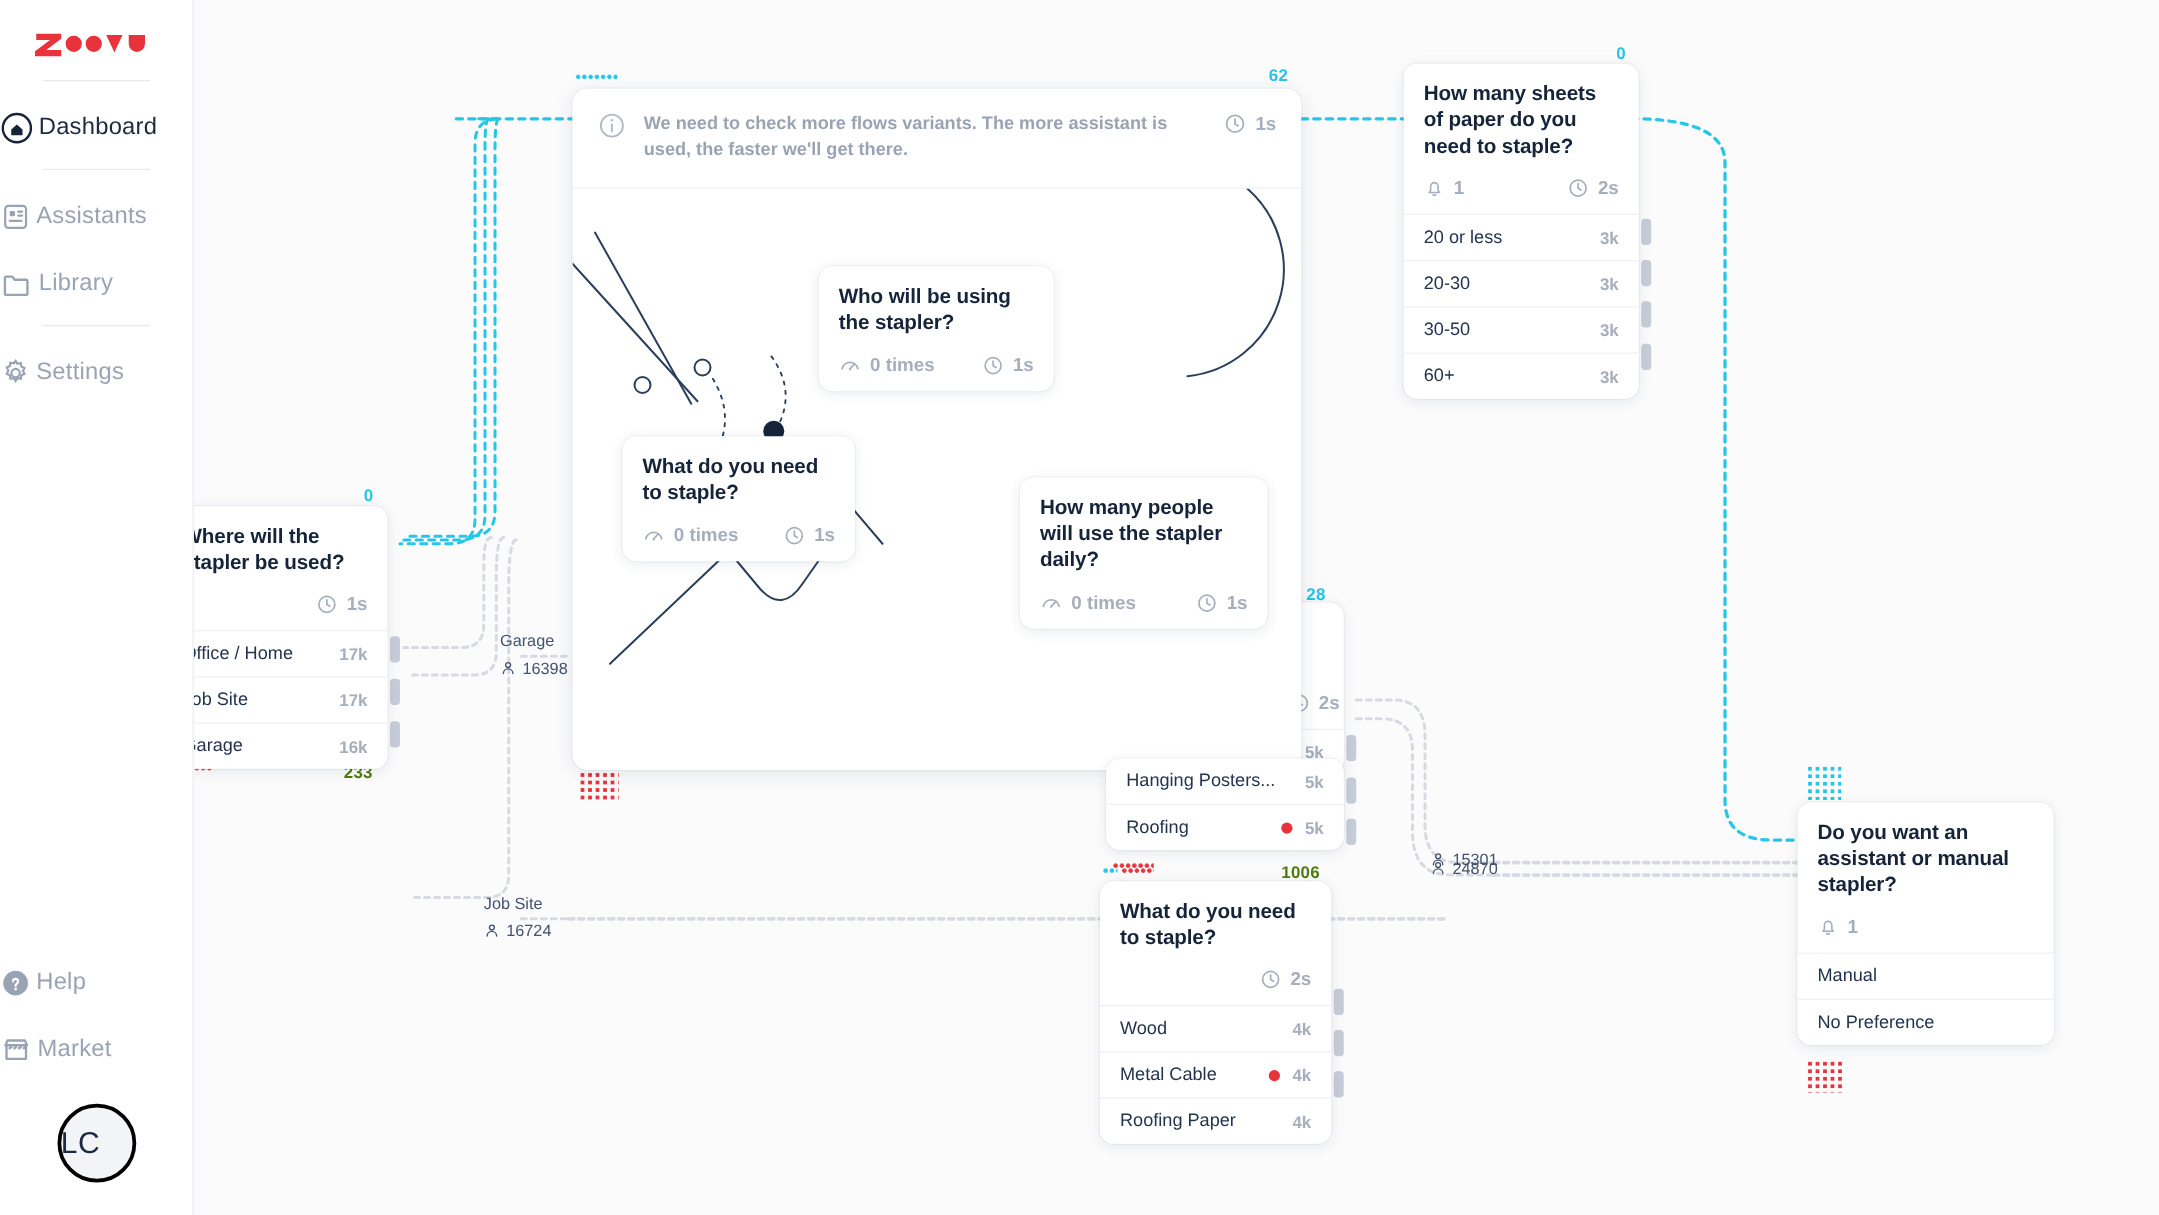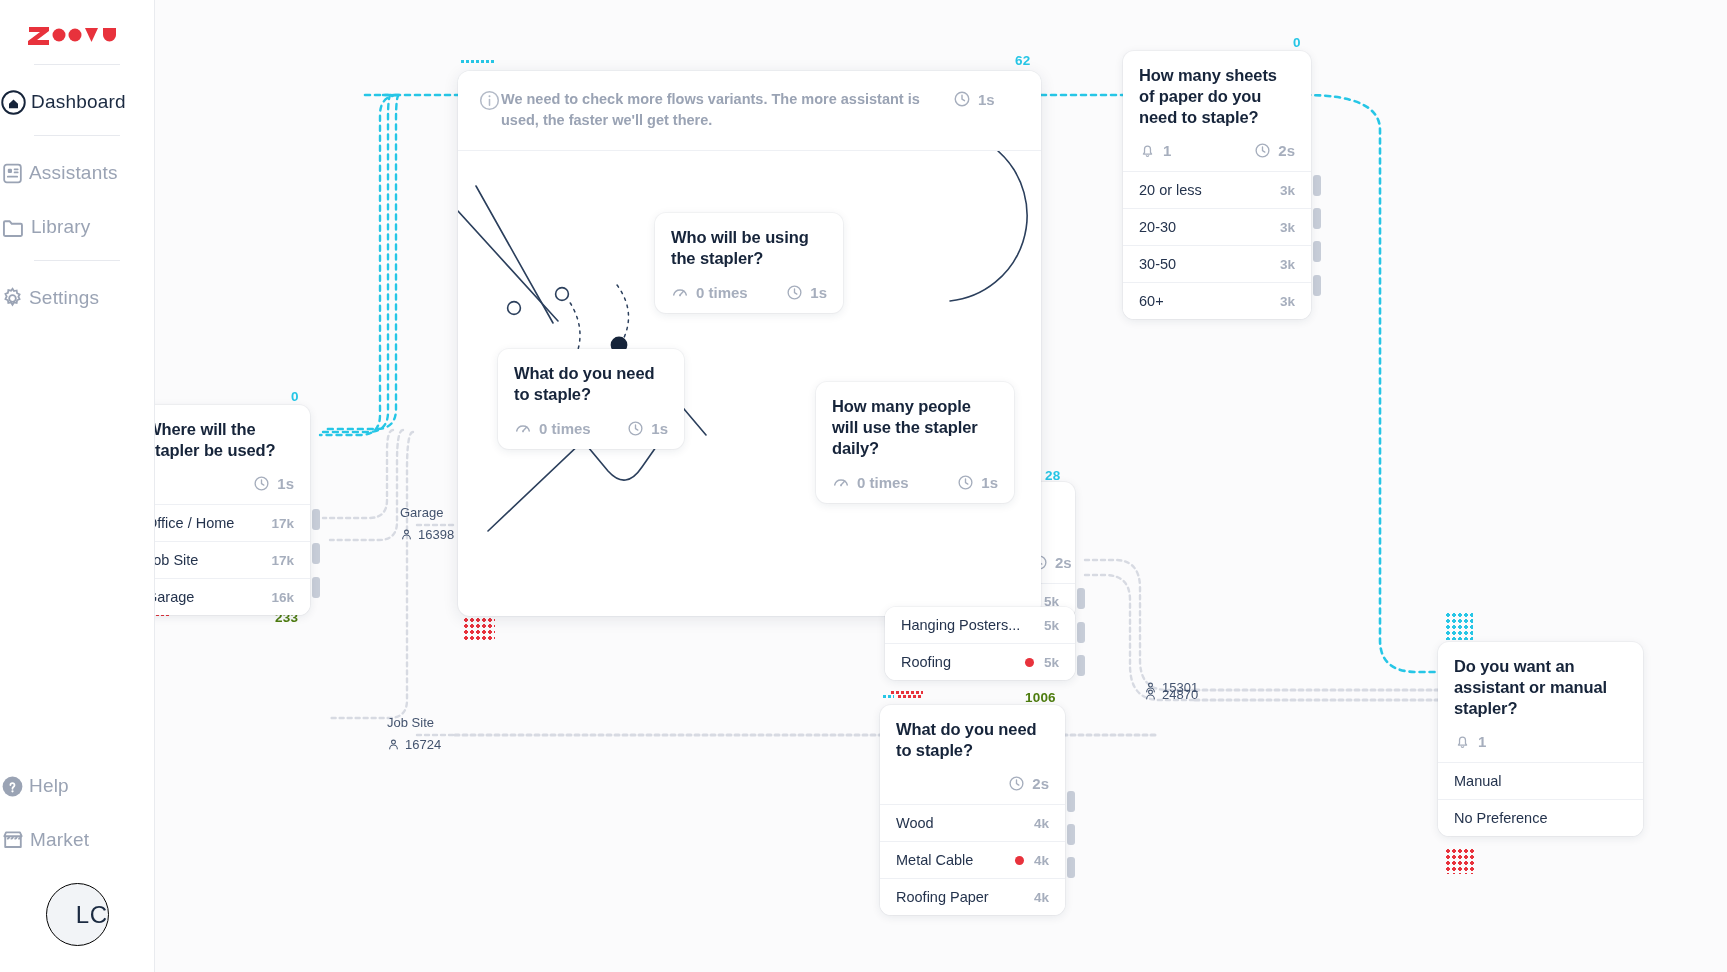--- a/index.html
+++ b/index.html
@@ -33,22 +33,22 @@
   .nav-item .nav-label { font-size: 19px; letter-spacing: .2px; color: #9aa3b4; }
   .nav-item.active .nav-label { color: #1b2a41; }
   .nav-item.active::after {
     content: ""; position: absolute; right: 0; top: 4px; bottom: 4px; width: 3px;
     background: transparent;
   }
   .nav-icon { display: flex; align-items: center; justify-content: center; height: 30px; }
   .spacer { flex: 1 1 auto; }
   .avatar {
     width: 63px; height: 63px; border-radius: 50%;
-    background: #f2f4f7; border: 1px solid #000000;
-    display: flex; align-items: center; justify-content: flex-end;
+    background: #f2f4f7; border: 3px solid #000000;
+    display: flex; align-items: center; justify-content: flex-start;
     font-size: 24px; color: #1b2a41; margin: 18px 0 26px; cursor: pointer;
     letter-spacing: .5px;
   }
 
   
   .canvas {
     position: absolute; left: 155px; top: 0;
     width: 1572px; height: 972px; background: #fbfbfc;
     overflow: hidden;
   }
@@ -125,21 +125,21 @@
     background: #ffffff; border-radius: 12px;
     box-shadow: 0 3px 16px rgba(27,42,65,.10), 0 0 0 1px rgba(27,42,65,.04);
     overflow: hidden; z-index: 20;
   }
   .optimizer-head {
     height: 50px; display: flex; align-items: center; gap: 11px;
     padding: 0 20px; background: #fcfcfd; border-bottom: 1px solid #eef0f4;
   }
   .optimizer-title { font-size: 17px; font-weight: 700; color: #16243a; letter-spacing: -.1px; }
   .optimizer-note {
-    display: flex; align-items: flex-start; 
+    display: flex; align-items: flex-start; gap: 14px;
     padding: 18px 20px 20px; border-bottom: 1px solid #eef0f4; background: #fff;
   }
   .optimizer-note .note-text {
     font-size: 14.5px; line-height: 1.42; color: #9aa3b4; font-weight: 700; flex: 1 1 auto;
     max-width: 452px;
   }
   .optimizer-note .note-time {
     display: flex; align-items: center; gap: 7px;
     color: #a6aebd; font-size: 15px; font-weight: 700; flex: 0 0 auto; margin-top: 1px;
   }

